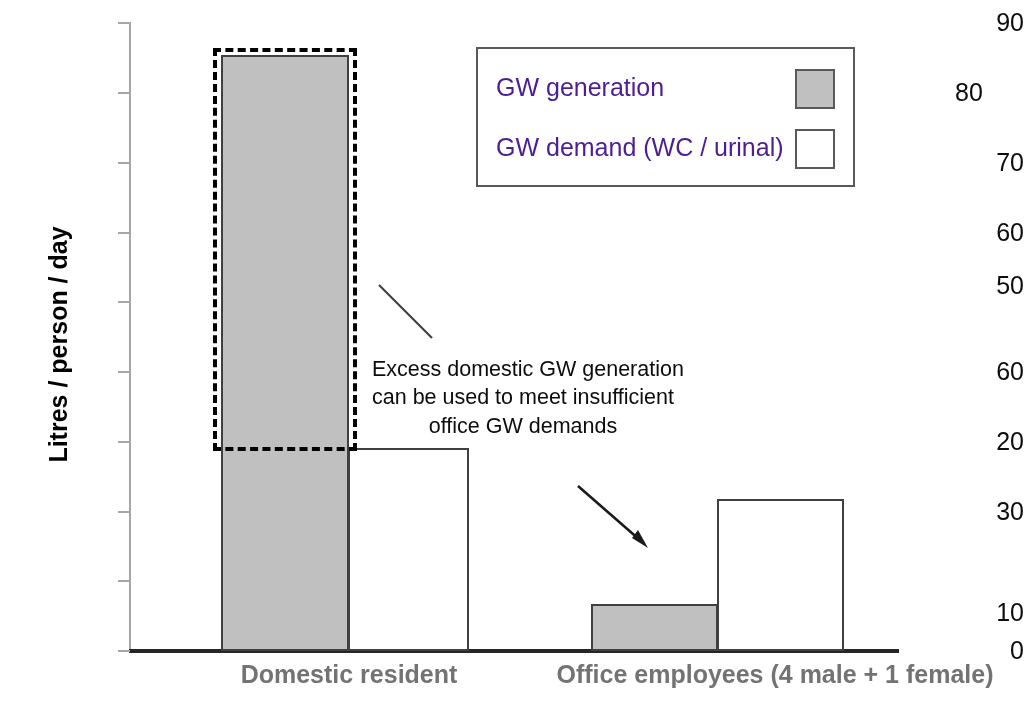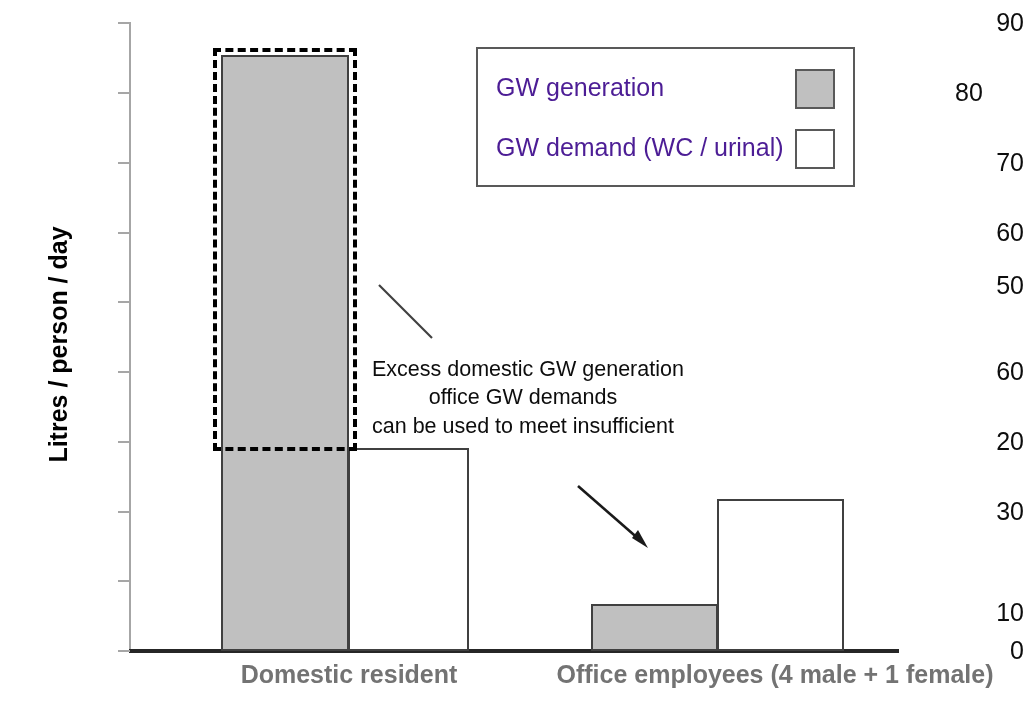--- a/index.html
+++ b/index.html
@@ -204,22 +204,22 @@
       <span class="legend-swatch gray"></span>
     </div>
     <div class="legend-row r1">
       <span class="legend-label">GW demand (WC / urinal)</span>
       <span class="legend-swatch white"></span>
     </div>
   </div>
 
   <div class="annotation">
     <span class="anno-line">Excess domestic GW generation</span>
+    <span class="anno-line">can be used to meet insufficient</span>
     <span class="anno-line">office GW demands</span>
-    <span class="anno-line">can be used to meet insufficient</span>
   </div>
 
   <svg class="overlay" viewBox="0 0 1024 710">
     <line x1="379" y1="285" x2="432" y2="338" stroke="#404040" stroke-width="2.2"></line>
     <line x1="578" y1="486" x2="641" y2="541" stroke="#1a1a1a" stroke-width="2.6"></line>
     <polygon points="648,548 632,538 638,530" fill="#1a1a1a"></polygon>
   </svg>
 
   <div class="cat-label" style="left:236px; width:226px;">Domestic resident</div>
   <div class="cat-label" style="left:545px; width:460px;">Office employees (4 male + 1 female)</div>

